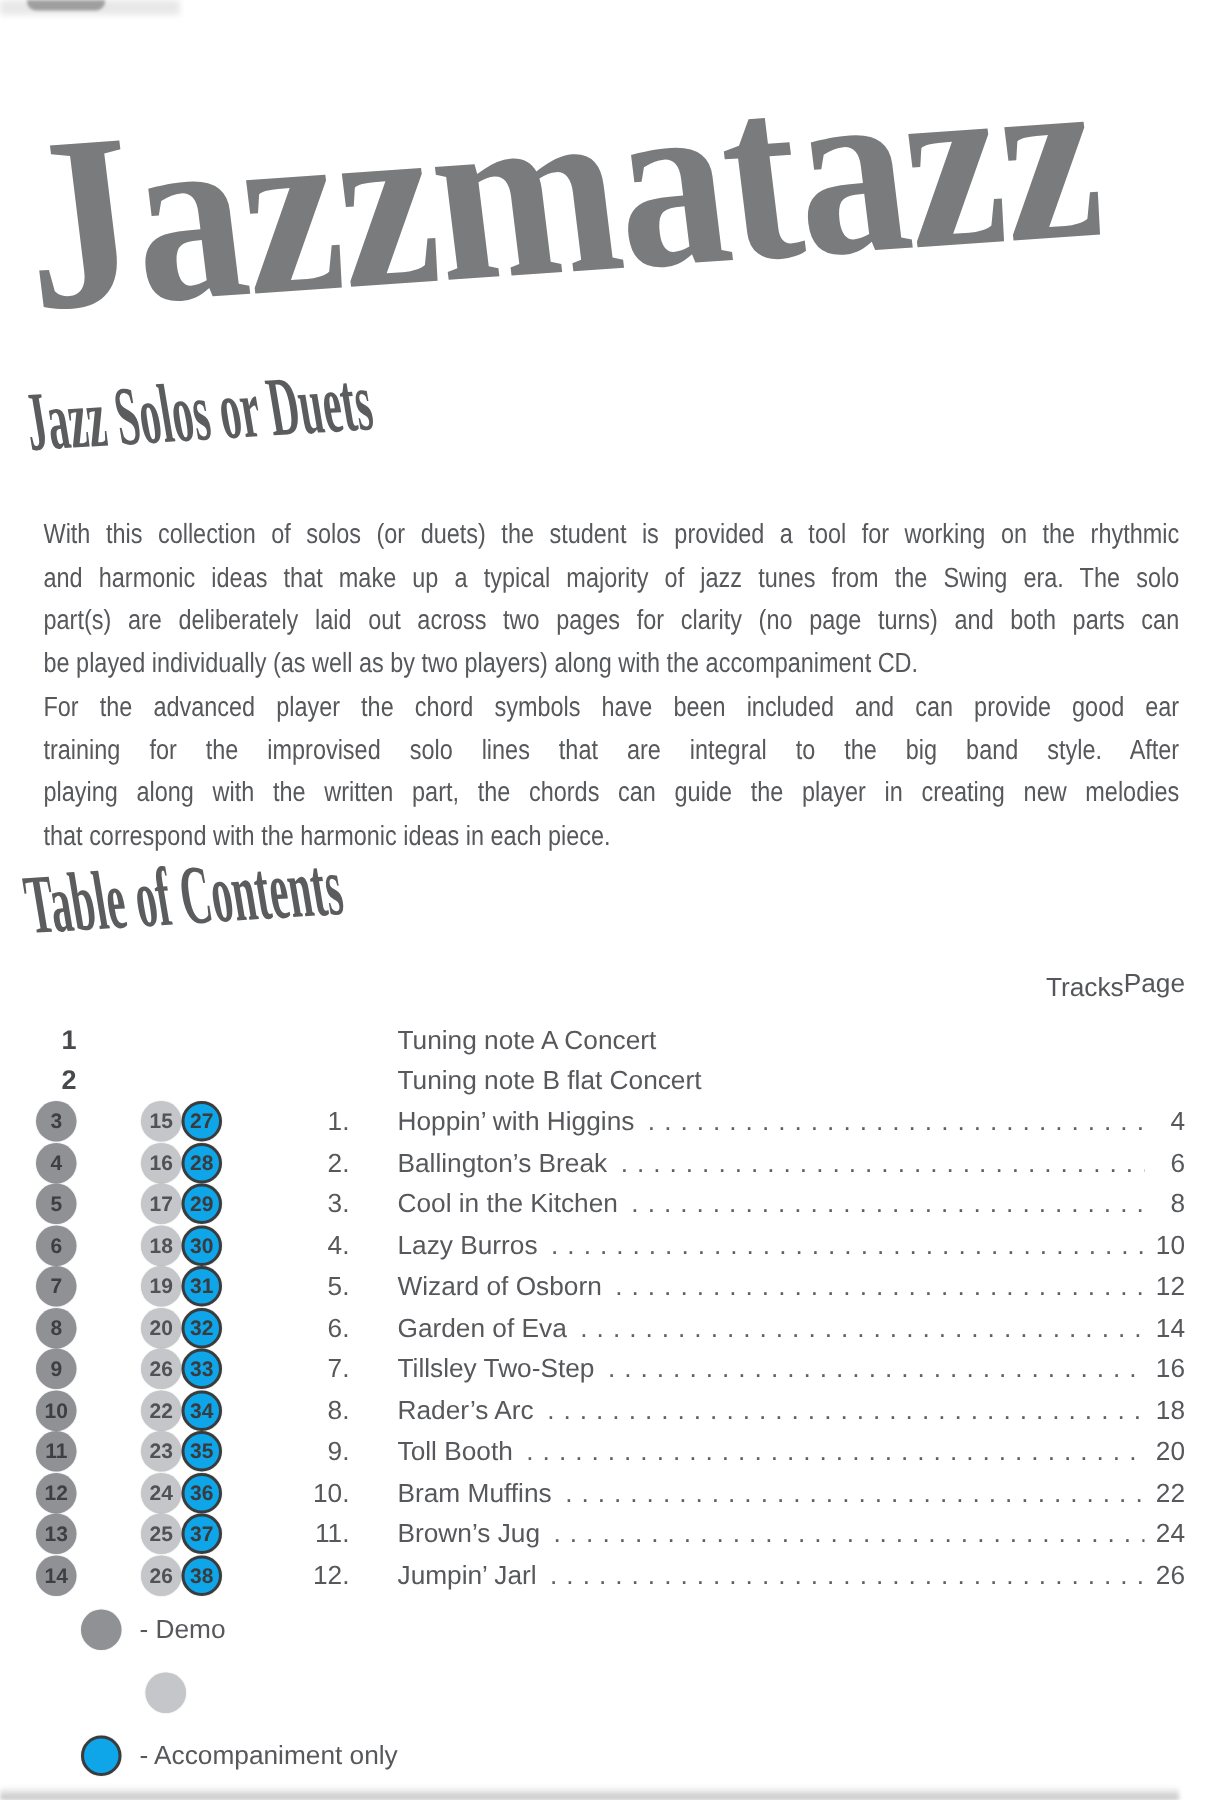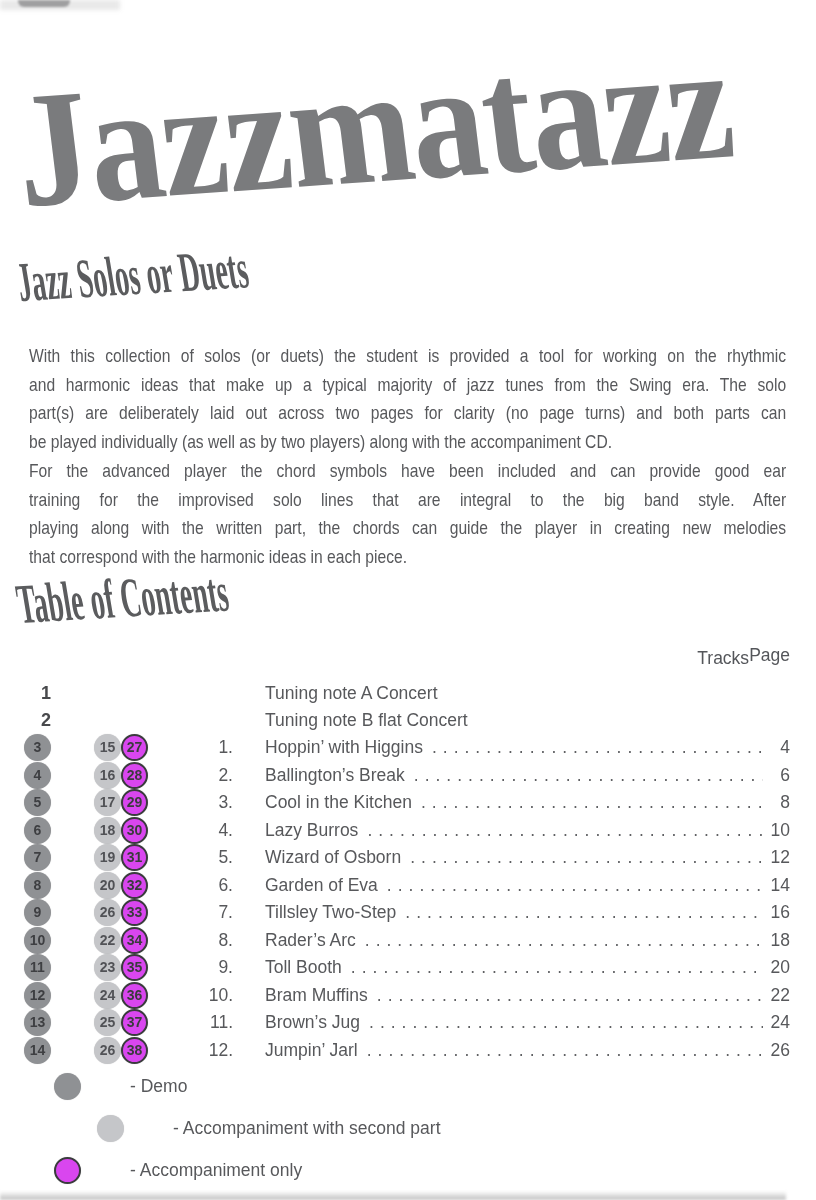--- a/index.html
+++ b/index.html
@@ -56,30 +56,30 @@
   .trow.tuning{height:27px;}
   .circles{width:96px;flex:none;display:flex;justify-content:space-between;}
   .trow.tuning .circles{justify-content:flex-start;}
   .tuning-num{width:28px;margin-left:8px;text-align:center;
     font-weight:700;font-size:18px;color:#48494c;}
   .circ{width:27px;height:27px;border-radius:50%;flex:none;text-align:center;
     line-height:27px;font-size:14px;font-weight:700;
     box-shadow:0 0 1px rgba(0,0,0,.2);}
   .circ.demo{background:var(--demo-circle-fill,#8f9194);color:var(--demo-circle-text,#3e3f42);}
   .circ.duet{background:var(--duet-circle-fill,#c5c6c9);color:var(--duet-circle-text,#515256);margin-left:43px;}
-  .circ.accomp{background:#d946ef;border:2.5px solid var(--outline-circle-stroke,#3a3b3d);
+  .circ.accomp{background:#0ea5e9;border:2.5px solid var(--outline-circle-stroke,#3a3b3d);
     color:var(--outline-circle-stroke,#3a3b3d);line-height:22px;box-sizing:border-box;}
   .num{width:113px;flex:none;text-align:right;}
   .row-title{margin-left:32px;flex:none;white-space:nowrap;}
   .leader{flex:1;overflow:hidden;white-space:nowrap;letter-spacing:6px;
     margin:0 3px 0 9px;color:#5f6063;}
   .pg{flex:none;min-width:24px;text-align:right;}
   
   .legend{position:absolute;left:54px;top:1065px;}
-  .lrow{display:flex;align-items:center;height:42px;gap:37px;}
+  .lrow{display:flex;align-items:center;height:42px;}
   .legend-label{margin-left:12px;font-size:17.5px;}
 </style>
 </head>
 <body>
 
 <div class="page">
 
   <div class="smudge-tl"></div>
   <div class="smudge-tl2"></div>
 
@@ -271,21 +271,20 @@
   </div>
 
   <div class="legend">
   <div class="lrow">
     <span class="circ demo"></span>
     <span class="legend-label">- Demo</span>
   </div>
 
   <div class="lrow">
     <span class="circ duet"></span>
-    <span class="legend-label">- Accompaniment with second part</span>
   </div>
 
   <div class="lrow">
     <span class="circ accomp"></span>
     <span class="legend-label">- Accompaniment only</span>
   </div>
 </div>
 
   <div class="smudge-bottom"></div>
 </div>

